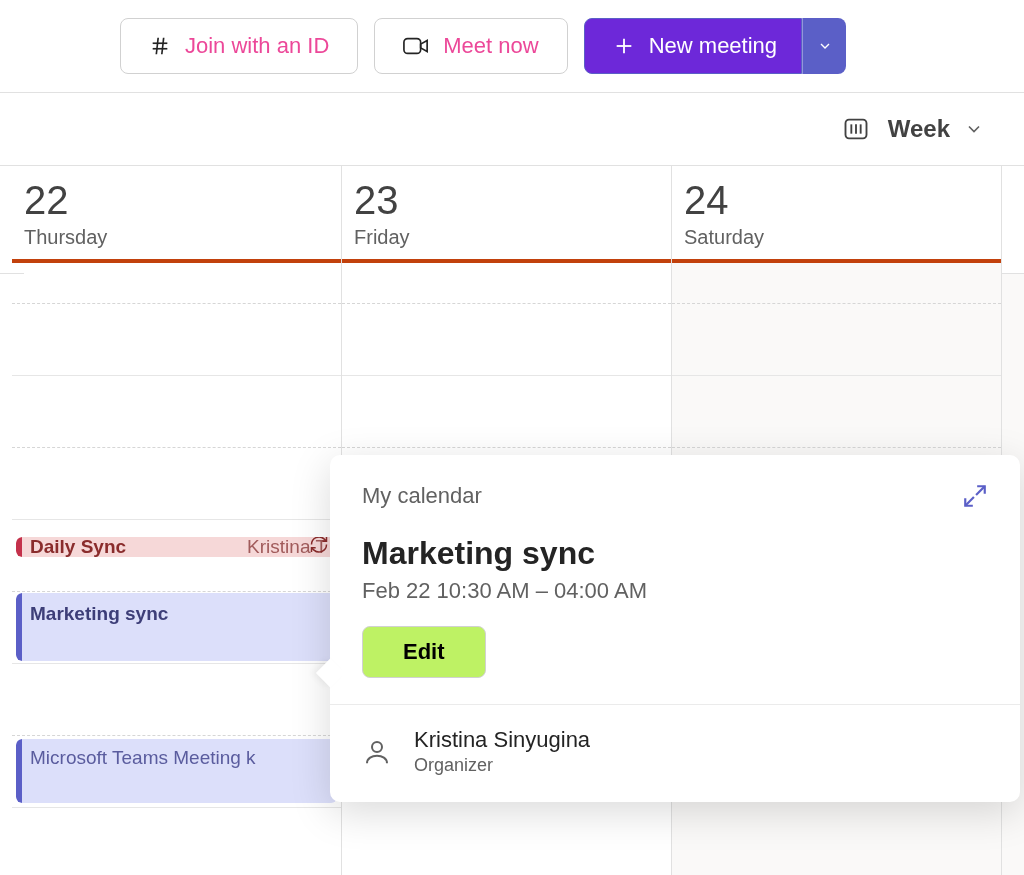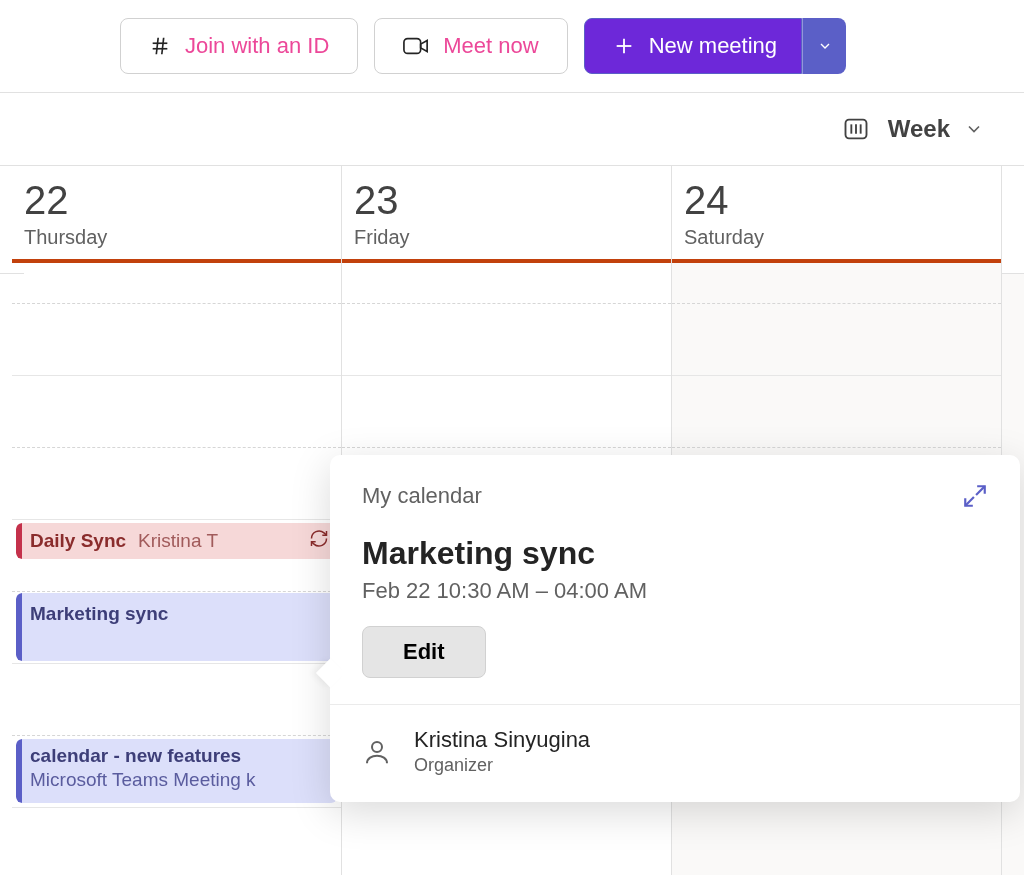--- a/index.html
+++ b/index.html
@@ -204,21 +204,21 @@
     padding: 0 32px 22px 32px;
   }
   .popover-actions {
     padding: 0 32px 26px 32px;
   }
   .edit-btn {
     height: 52px;
     padding: 0 40px;
     border: 1px solid #d1d1d1;
     border-radius: 8px;
-    background: #e5e5e5;
+    background: #bef264;
     font-size: 22px;
     font-weight: 600;
     cursor: pointer;
   }
   .popover-sep {
     height: 1px;
     background: #ebebeb;
     margin: 0;
   }
   .organizer {
@@ -309,39 +309,38 @@
     <div class="daybody">
       <div class="slot-line" style="top:40px"></div>
       <div class="slot-solid" style="top:112px"></div>
       <div class="slot-line" style="top:184px"></div>
       <div class="slot-solid" style="top:256px"></div>
       <div class="slot-line" style="top:328px"></div>
       <div class="slot-solid" style="top:400px"></div>
       <div class="slot-line" style="top:472px"></div>
       <div class="slot-solid" style="top:544px"></div>
 
-      <div class="event ev-red" style="top:260px;height:36px;">
+      <div class="event ev-red" style="top:274px;height:20px;justify-content:space-between;">
         <span class="ev-title">Daily Sync</span>
         <span class="ev-sub">Kristina T</span>
         <span class="recurring-icon">
           <svg width="20" height="20" viewBox="0 0 24 24" fill="none" stroke="#8a2c2c" stroke-width="1.8">
             <path d="M3 12a9 9 0 0 1 15-6.7L21 8"></path>
               <polyline points="21 3 21 8 16 8"></polyline>
             <path d="M21 12a9 9 0 0 1-15 6.7L3 16"></path>
               <polyline points="3 21 3 16 8 16"></polyline>
           </svg>
         </span>
       </div>
 
       <div class="event ev-purple" style="top:330px;height:68px;align-items:flex-start;padding-top:10px;">
         <span class="ev-title">Marketing sync</span>
       </div>
 
       <div class="event ev-purple" style="top:476px;height:64px;display:block;white-space:normal;padding-top:6px;">
-        <div class="ev-title" style="white-space:nowrap;overflow:hidden;text-overflow:ellipsis;">calendar - new features</div>
         <div class="ev-sub" style="white-space:nowrap;overflow:hidden;text-overflow:ellipsis;margin-left:0;margin-top:2px;">Microsoft Teams Meeting   k</div>
       </div>
     </div>
   </div>
 
   <div class="daycol">
     <div class="dayhead">
       <div class="daynum">23</div>
       <div class="dayname">Friday</div>
     </div>

